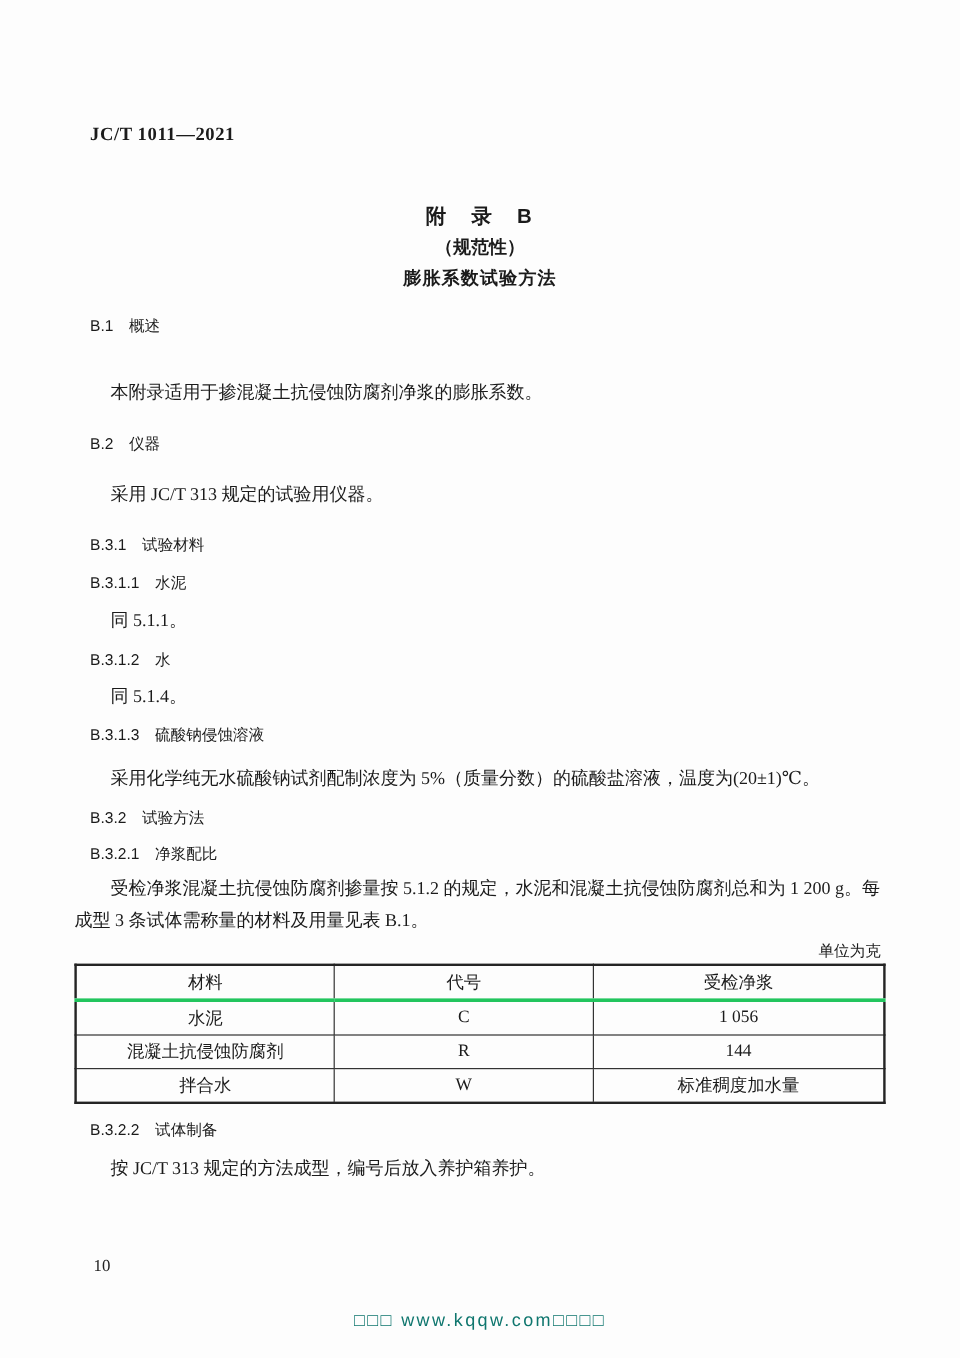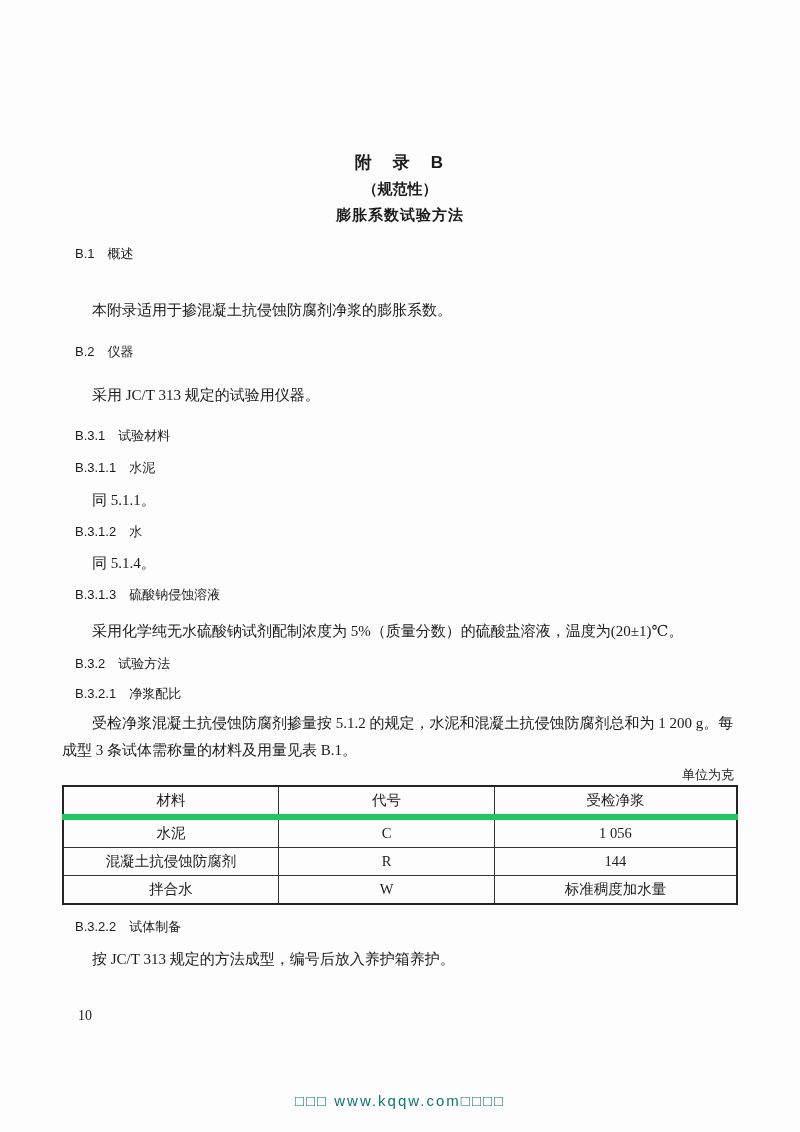--- a/index.html
+++ b/index.html
@@ -87,49 +87,50 @@
   table.std-table td {
     border: 1px solid #333333;
     height: 27px;
     text-align: center;
     vertical-align: middle;
     font-size: 14.5px;
     font-weight: 400;
     padding: 0 4px;
   }
   table.std-table thead th {
-    border-bottom: 6px solid #22c55e;
+    border-bottom: 3px solid #22c55e;
   }
   col.c1 { width: 32%; }
   col.c2 { width: 32%; }
   col.c3 { width: 36%; }
   .page-number {
     position: absolute;
     left: 78px;
-    top: 1008px;
+    top: 1048px;
     font-size: 14px;
     color: #222222;
   }
   .watermark {
     position: absolute;
     left: 0;
     top: 1092px;
     width: 100%;
     text-align: center;
     font-family: "Liberation Sans", "DejaVu Sans", sans-serif;
     font-size: 15px;
     color: #0f766e;
     letter-spacing: 2px;
   }
 </style>
 </head>
 <body>
 
 <div class="page">
 
+  <div class="header-code">JC/T 1011—2021</div>
 
   <div class="title-block">
     <div class="title-line1">附　录　B</div>
     <div class="title-line2">（规范性）</div>
     <div class="title-line3">膨胀系数试验方法</div>
   </div>
 
   <div class="sec-heading mt16">B.1　概述</div>
   <div class="para mt24">本附录适用于掺混凝土抗侵蚀防腐剂净浆的膨胀系数。</div>
 

